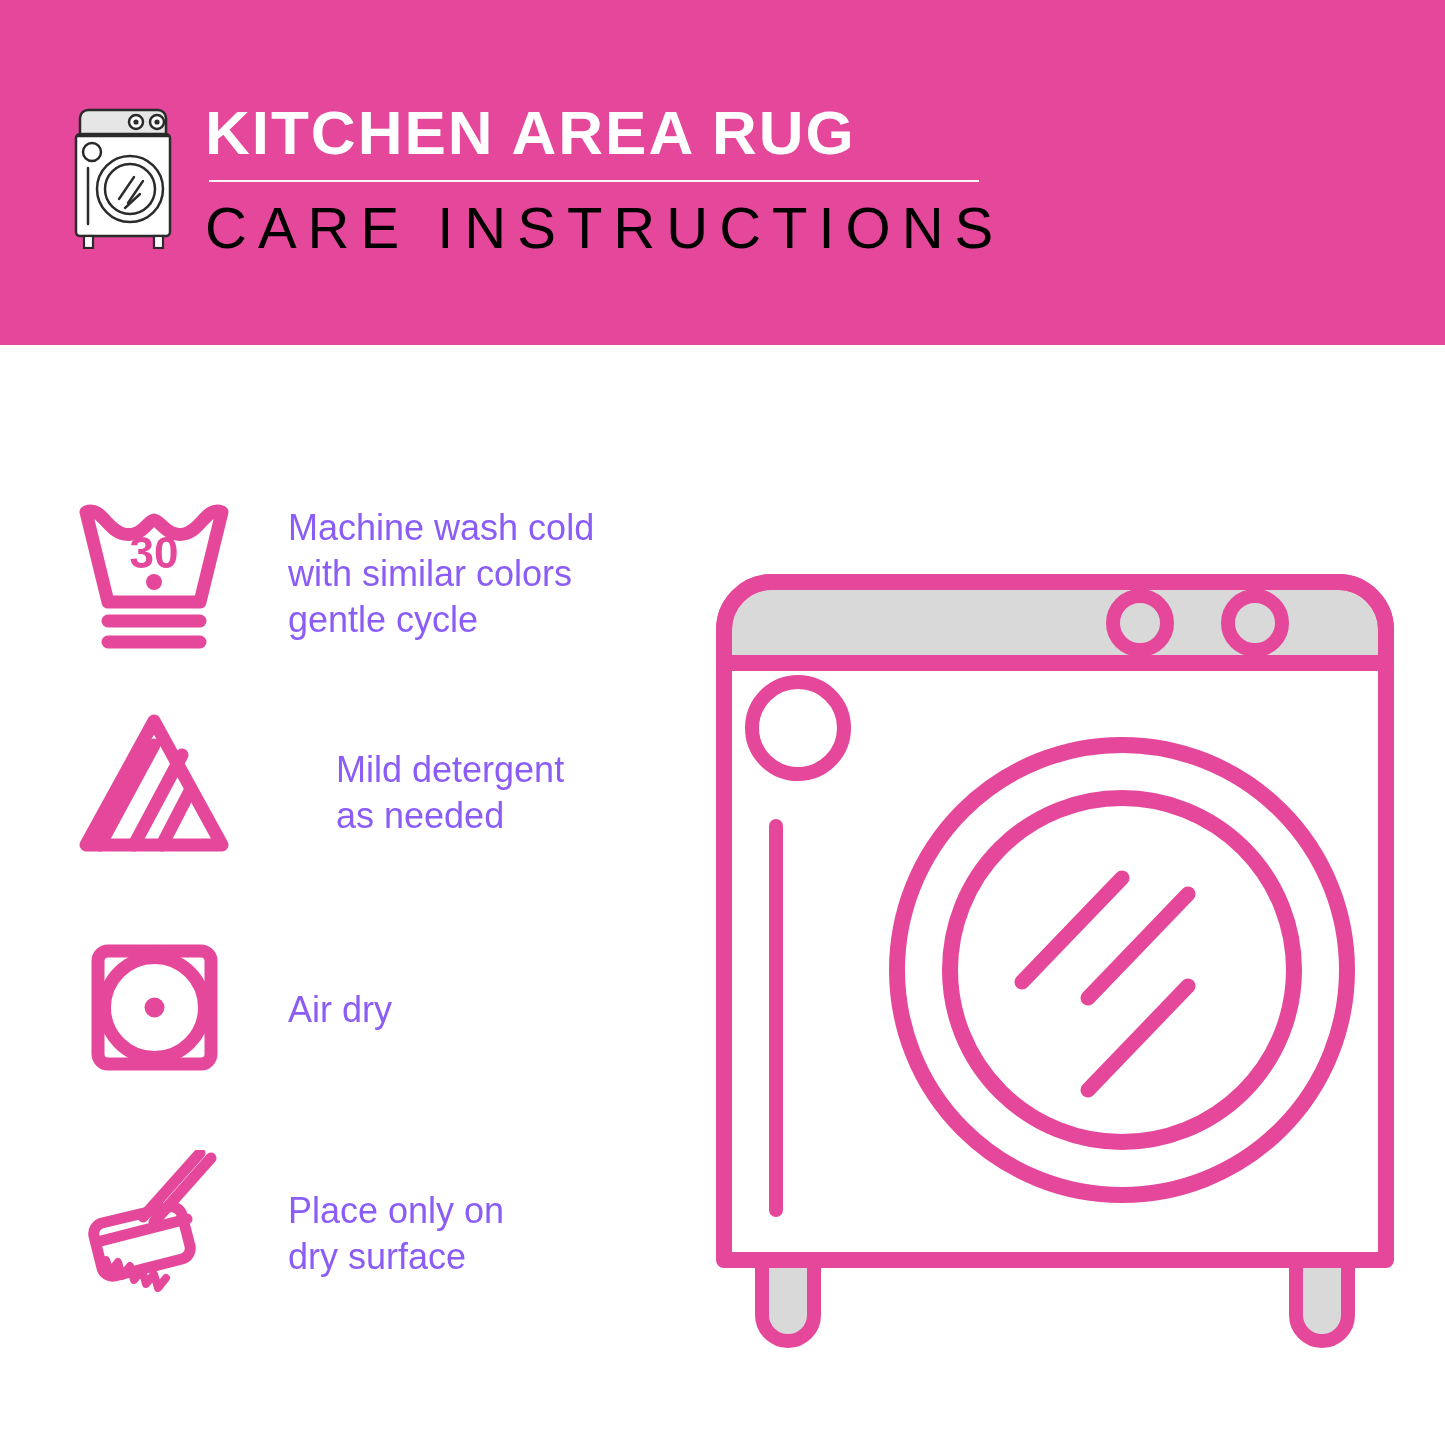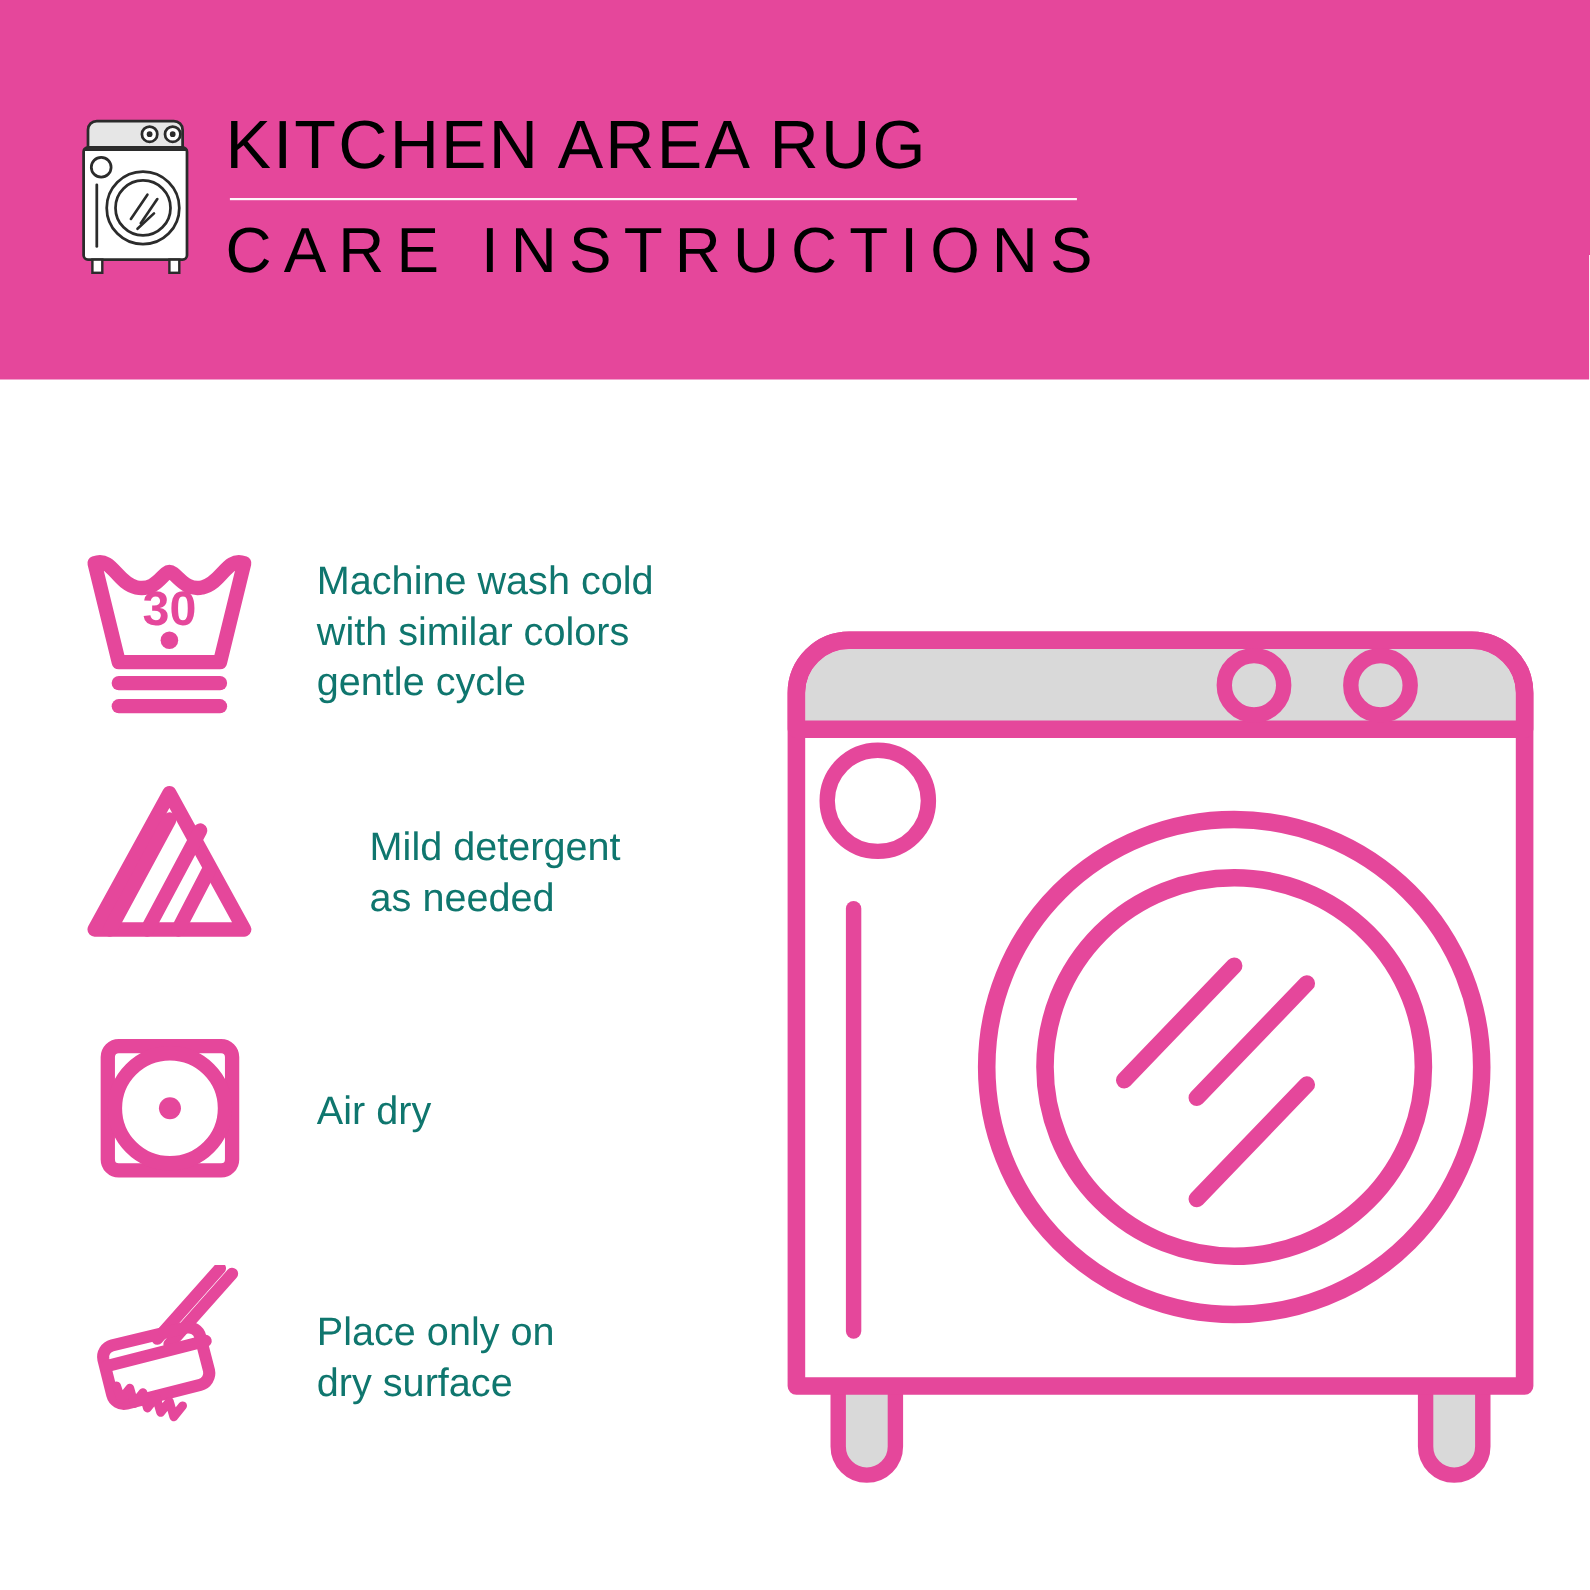--- a/index.html
+++ b/index.html
@@ -34,24 +34,24 @@
     width: 122px;
     height: 145px;
   }
   .header-text {
     position: absolute;
     left: 205px;
     top: 98px;
     width: 810px;
   }
   .title-main {
-    color: #000000;
+    color: #ffffff;
     font-family: "Liberation Sans", sans-serif;
     font-size: 62px;
-    font-weight: 400;
+    font-weight: 700;
     letter-spacing: 2px;
     line-height: 70px;
     white-space: nowrap;
   }
   .title-divider {
     width: 770px;
     height: 2px;
     background: #ffffff;
     margin: 12px 0 14px 4px;
     opacity: 0.95;
@@ -91,21 +91,21 @@
     top: 0;
     width: 165px;
     height: 165px;
   }
   .instr-icon svg { display: block; }
 
   .instr-label {
     position: absolute;
     left: 288px;
     width: 340px;
-    color: #0f766e;
+    color: #8b5cf6;
     font-family: "Liberation Sans", sans-serif;
     font-size: 36px;
     font-weight: 400;
     line-height: 46px;
     white-space: pre-line;
   }
   .instr-row.r0 .instr-label { top: 15px; }
   .instr-row.r1 .instr-label { top: 42px; margin-left: 48px; }
   .instr-row.r2 .instr-label { top: 62px; }
   .instr-row.r3 .instr-label { top: 38px; }

